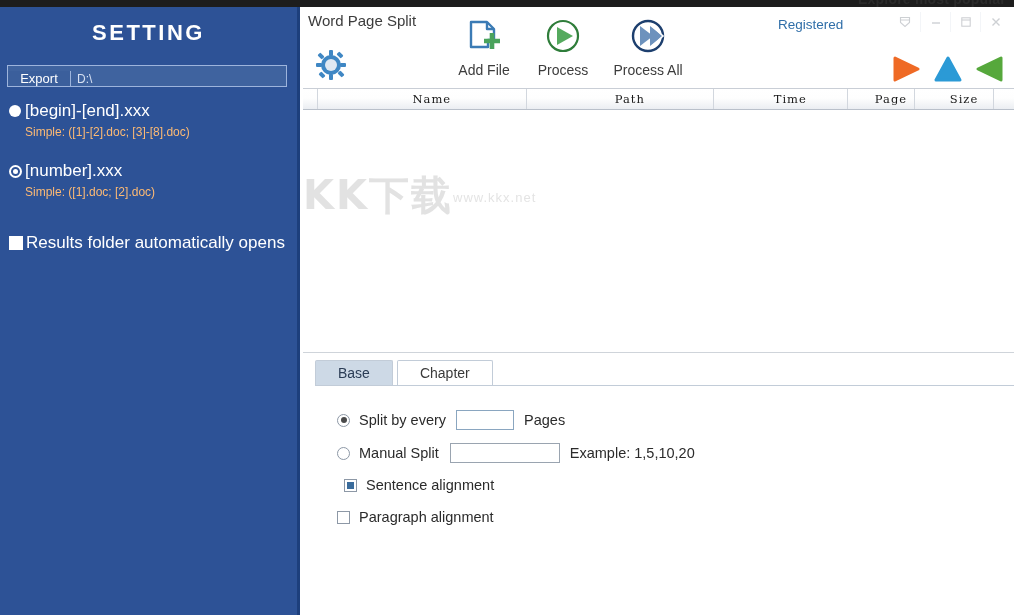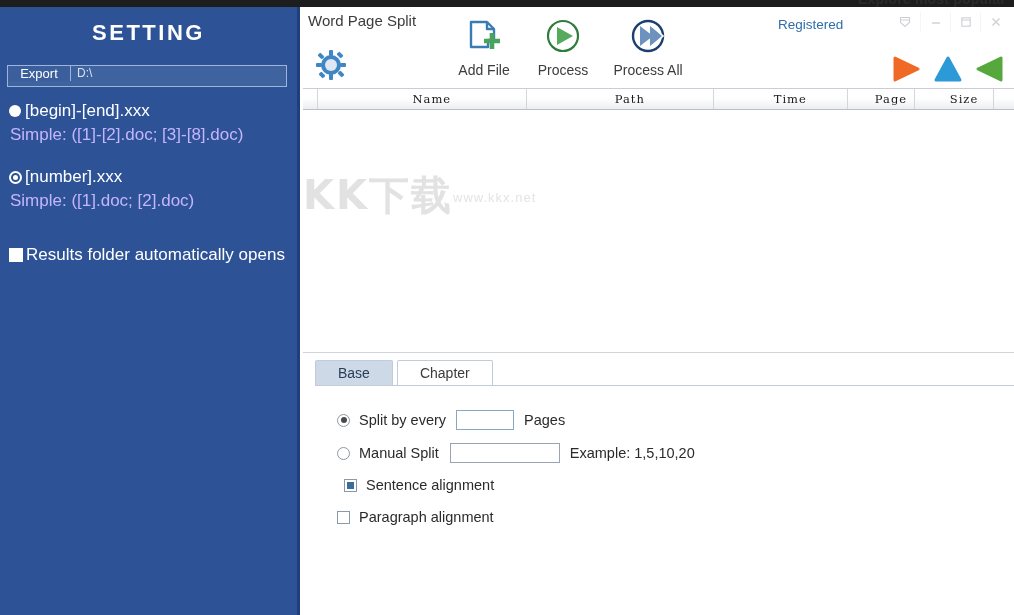--- a/index.html
+++ b/index.html
@@ -25,21 +25,21 @@
   .sidebar {
     position:absolute; left:0; top:7px; width:300px; height:608px;
     background:#2d5296;
     border-right:3px solid #1d3f7c;
   }
   .sidebar-title {
     margin-top:13px; text-align:center;
     color:#ffffff; font-size:22px; font-weight:bold; letter-spacing:2.5px;
   }
   .export-row {
-    display:flex; align-items:flex-start;
+    display:flex; align-items:flex-end;
     margin:19px 10px 0 7px; height:22px;
     border:1px solid #9db4dc; background:#3f639f;
   }
   .export-btn {
     width:63px; display:flex; align-items:center; justify-content:center;
     color:#ffffff; font-size:13px;
     border-right:1px solid #9db4dc;
     background:#3b5f9c; cursor:pointer;
   }
   .export-path {
@@ -58,21 +58,21 @@
     border:2px solid #ffffff; background:#2d5296;
     flex:0 0 auto; margin-right:3px; position:relative;
   }
   .radio-ring::after {
     content:""; position:absolute; left:50%; top:50%;
     width:5px; height:5px; margin:-2.5px 0 0 -2.5px;
     border-radius:50%; background:#ffffff;
   }
   .opt-label { color:#ffffff; font-size:17px; white-space:nowrap; }
   .opt-sub {
-    color:#c4b5fd; font-size:17px; margin-top:4px; margin-left:1px;
+    color:#fdba74; font-size:12px; margin-top:4px; margin-left:16px;
     white-space:nowrap;
   }
   .chk-row { display:flex; align-items:center; margin:34px 0 0 9px; cursor:pointer; }
   .chk-box {
     width:14px; height:14px; background:#ffffff;
     flex:0 0 auto; margin-right:3px;
   }
 
   
   .main {

